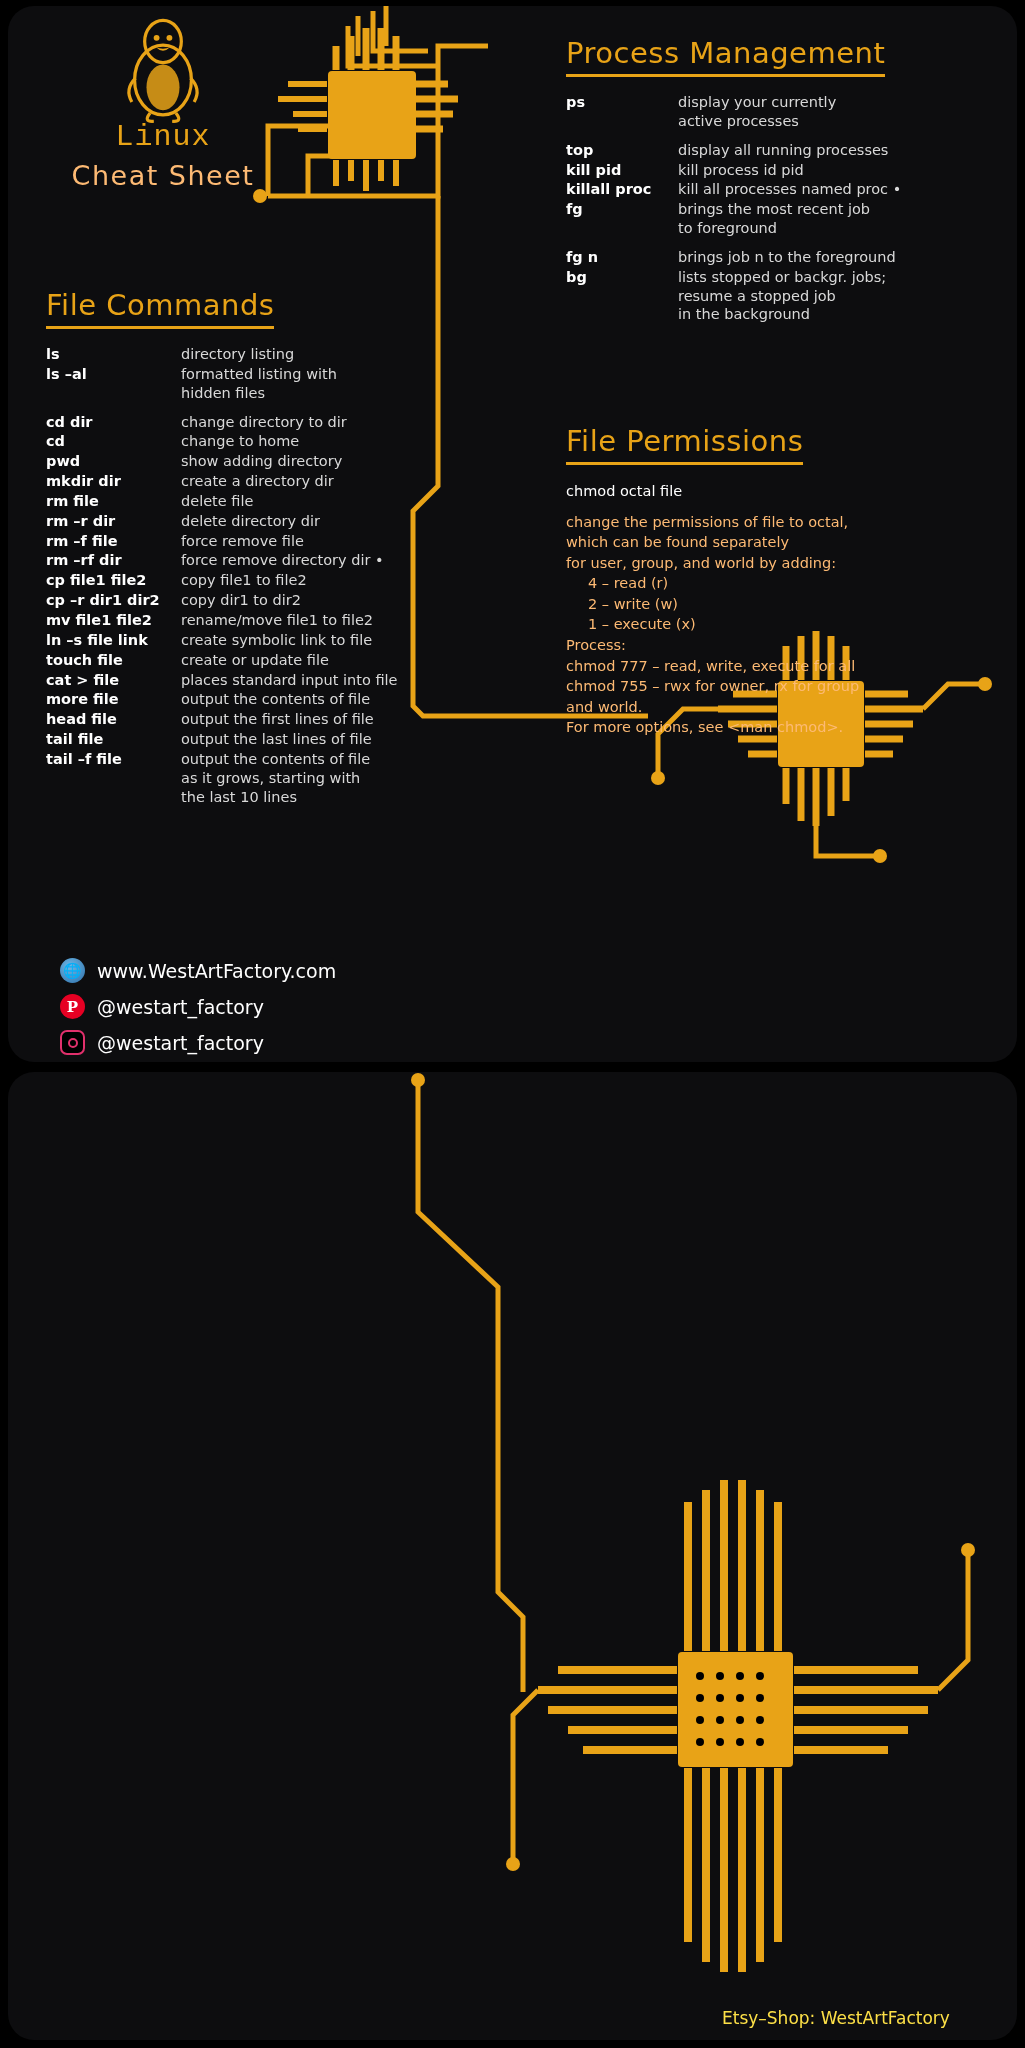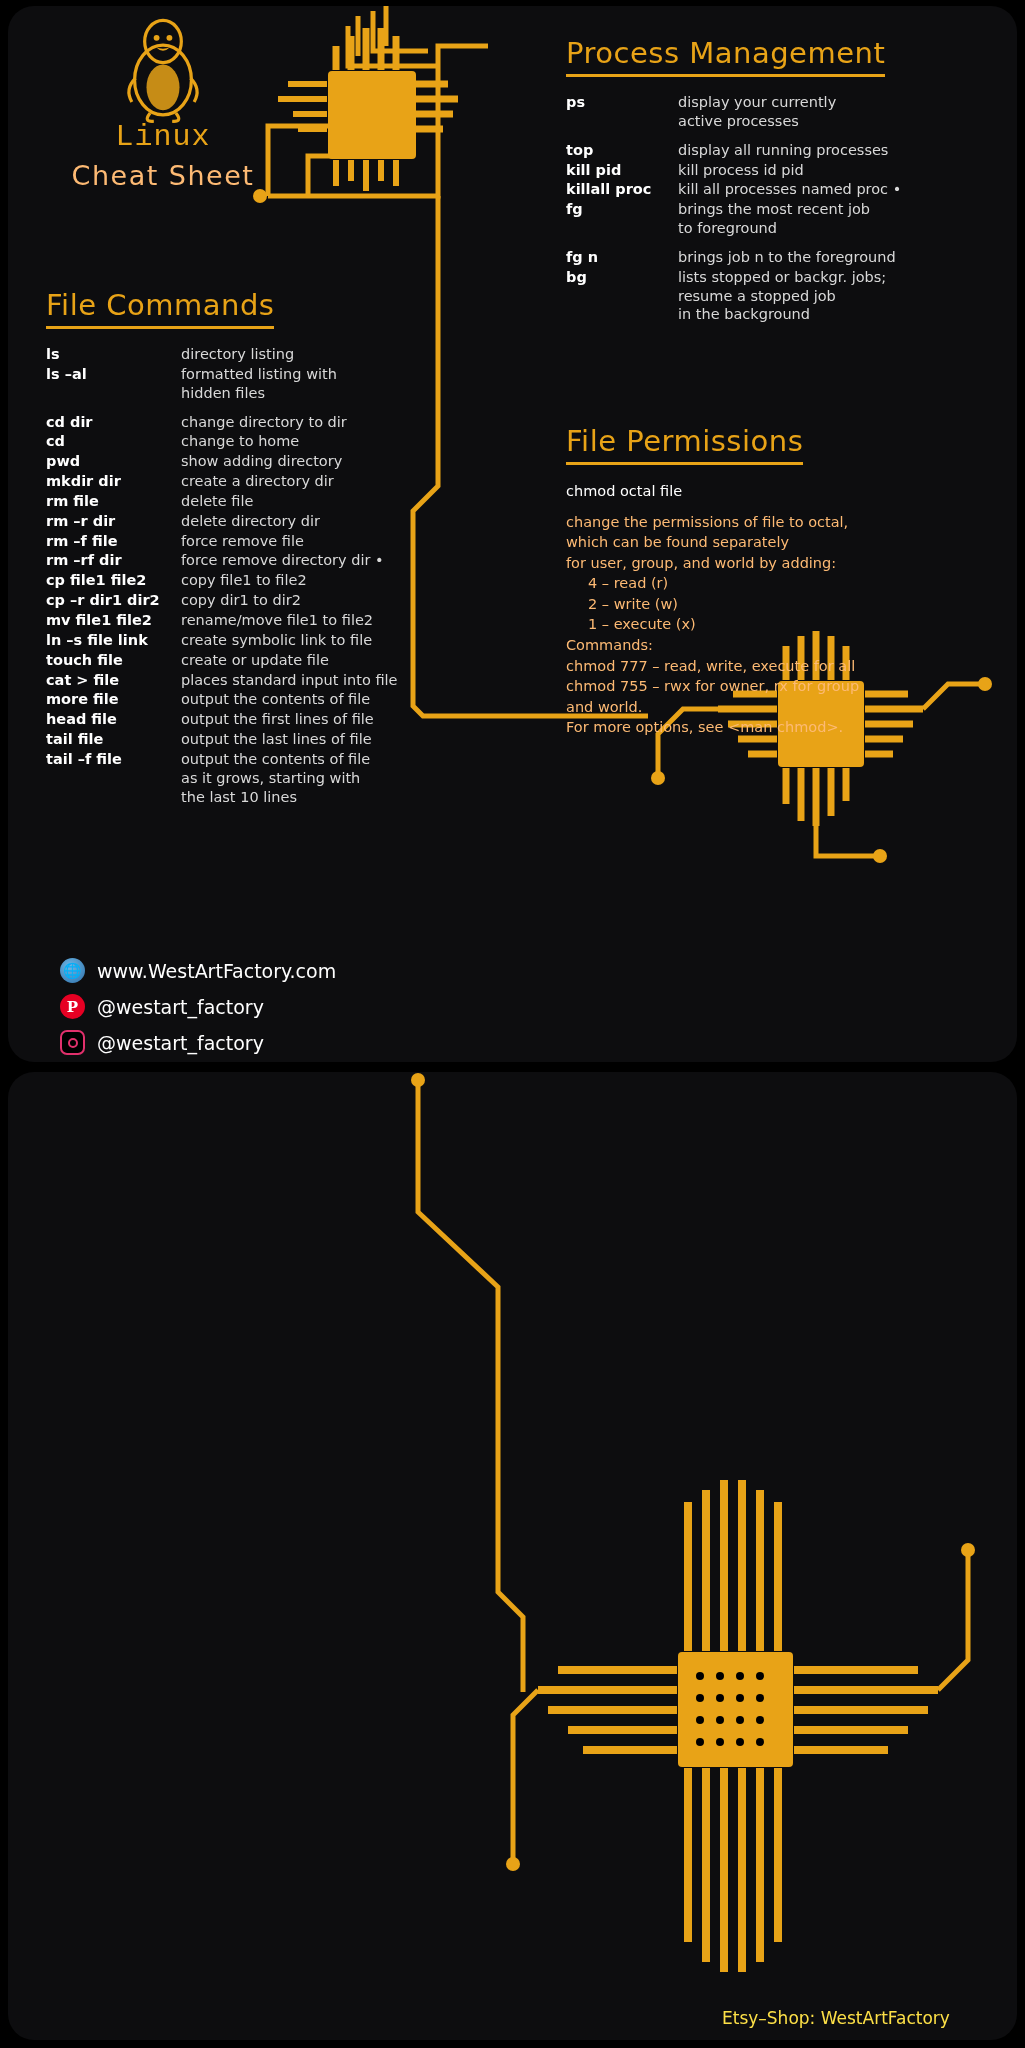--- a/index.html
+++ b/index.html
@@ -266,21 +266,21 @@
         <div class="perm-text">
             <div>change the permissions of file to octal,</div>
             <div>which can be found separately</div>
             <div>for user, group, and world by adding:</div>
           </div>
         <div class="perm-text perm-indent">
             <div>4 – read (r)</div>
             <div>2 – write (w)</div>
             <div>1 – execute (x)</div>
           </div>
-        <div class="perm-text">Commands:</div>
+        <div class="perm-text">Process:</div>
         <div class="perm-text">
             <div>chmod 777 – read, write, execute for all</div>
             <div>chmod 755 – rwx for owner, rx for group</div>
             <div>and world.</div>
             <div>For more options, see &lt;man chmod&gt;.</div>
           </div>
       </div>
     </div>
 
     <div class="blk" id="file-commands">

